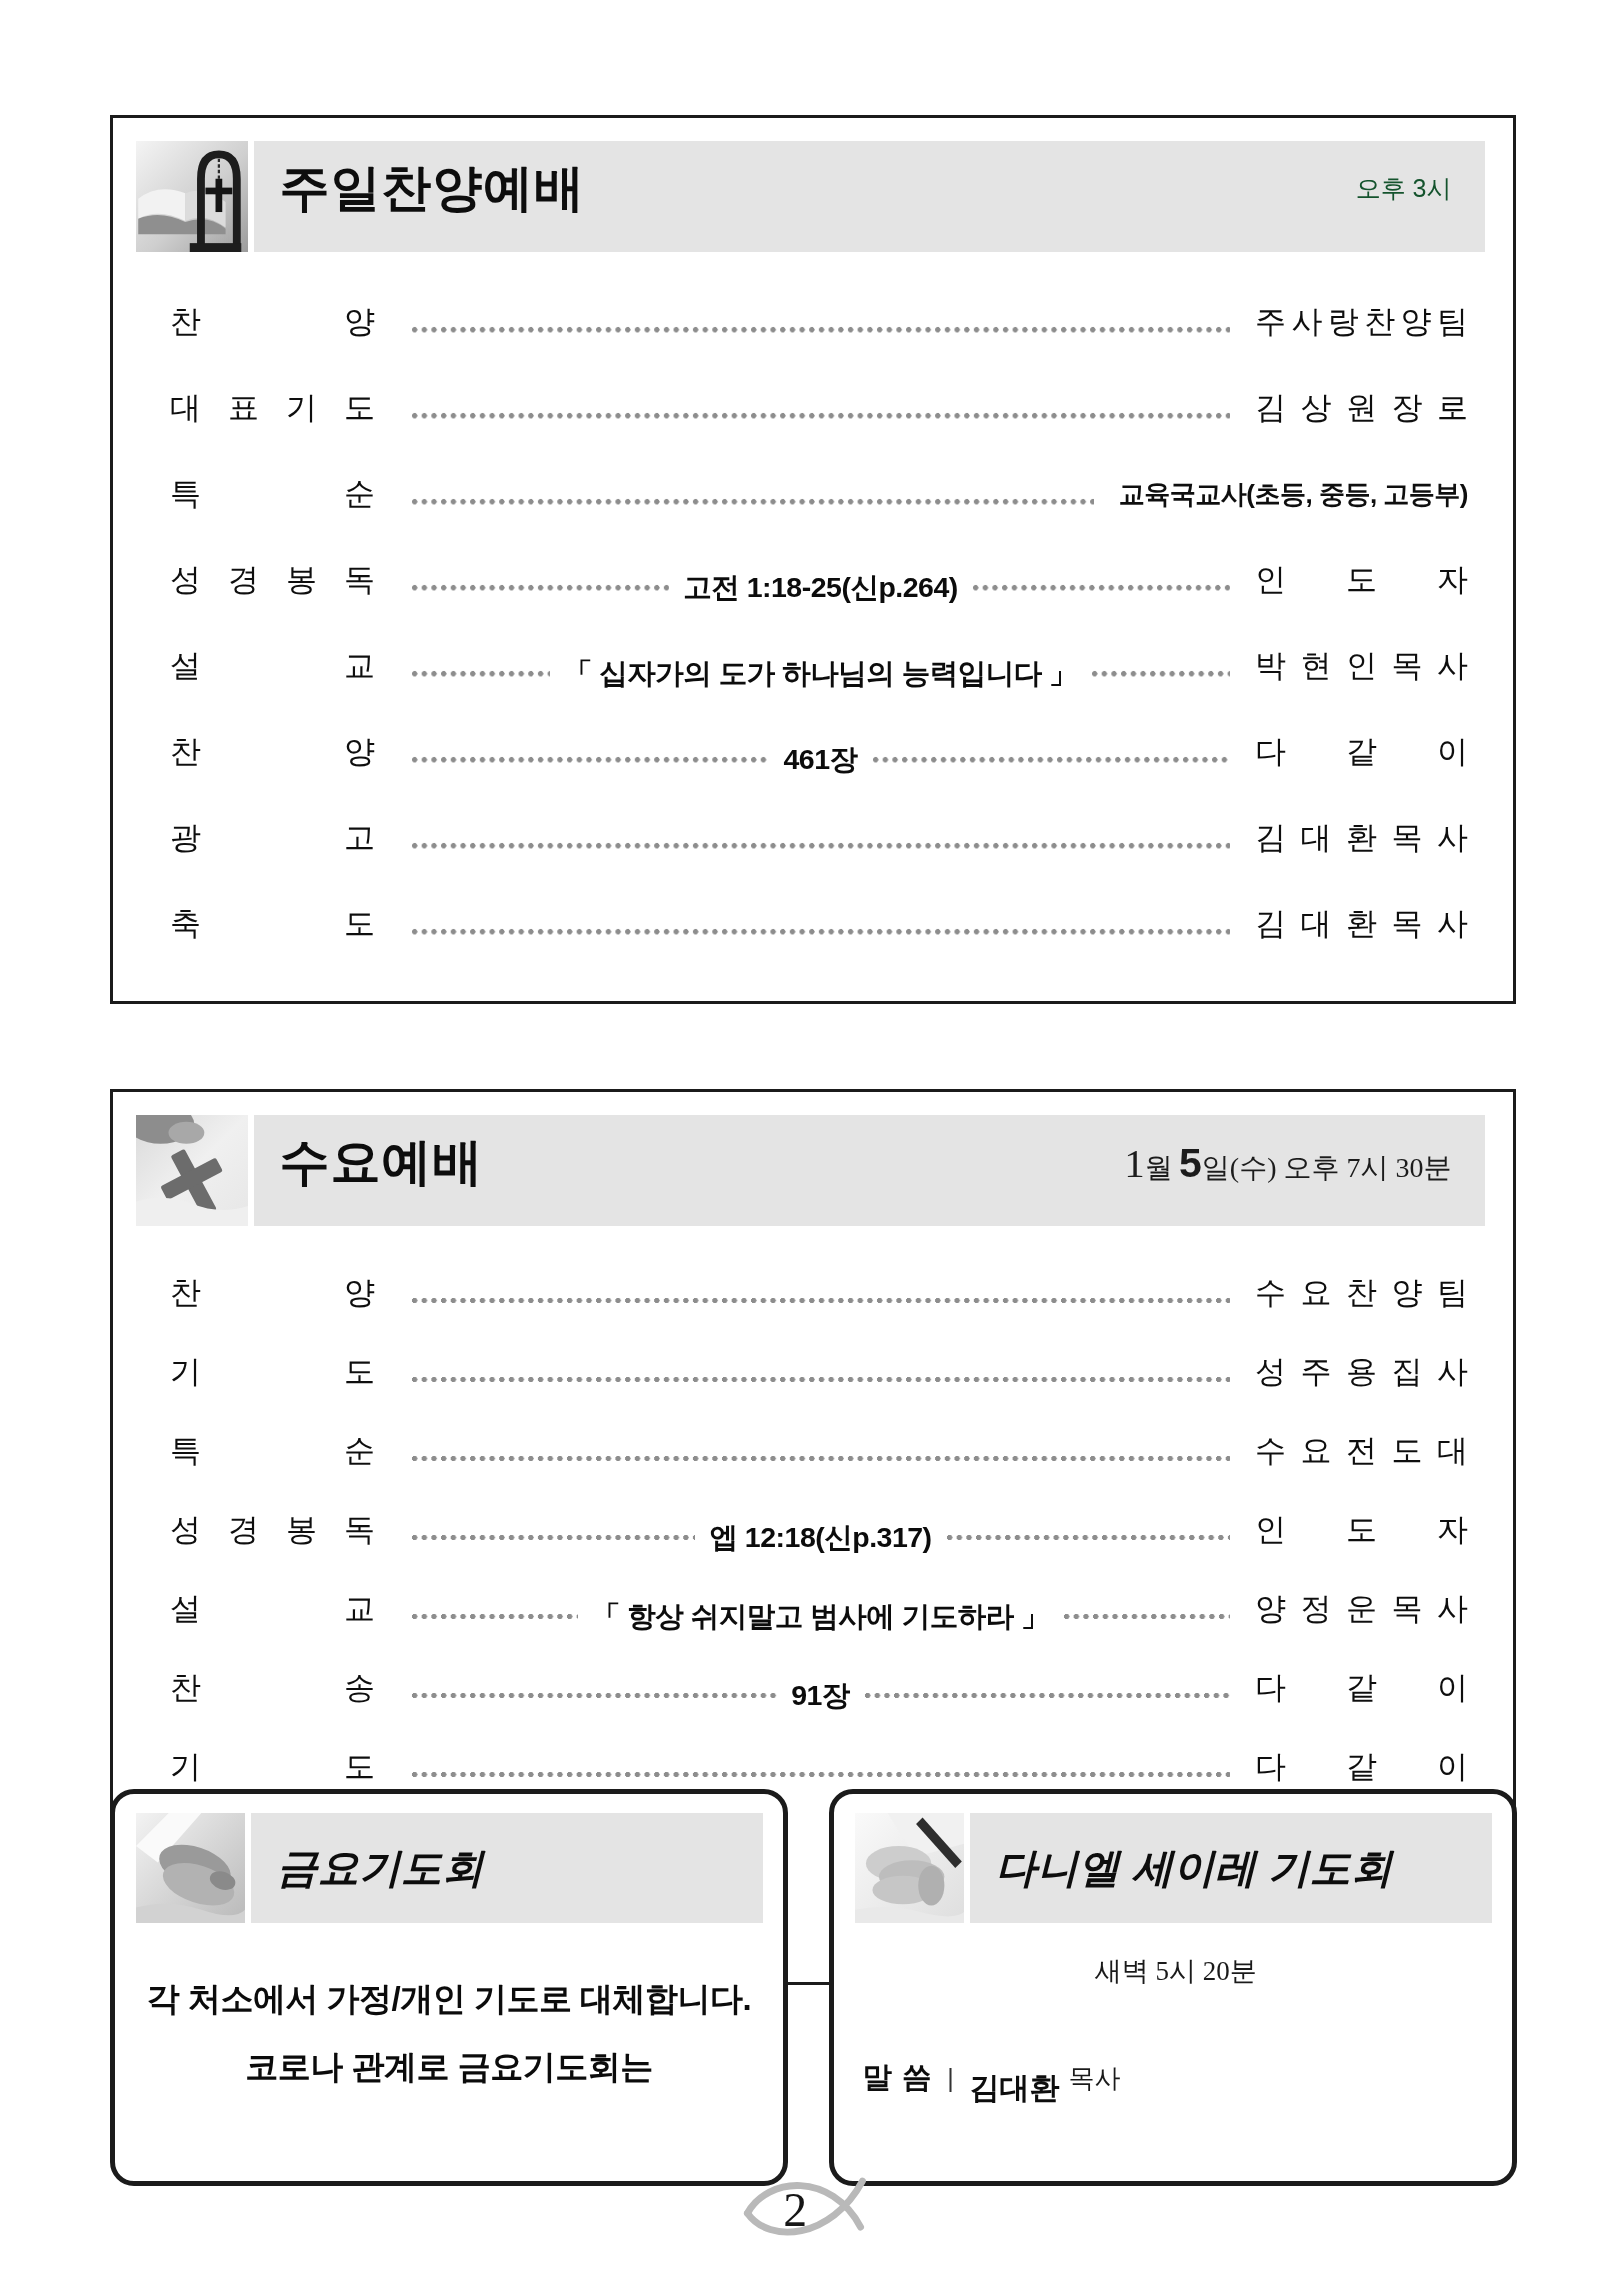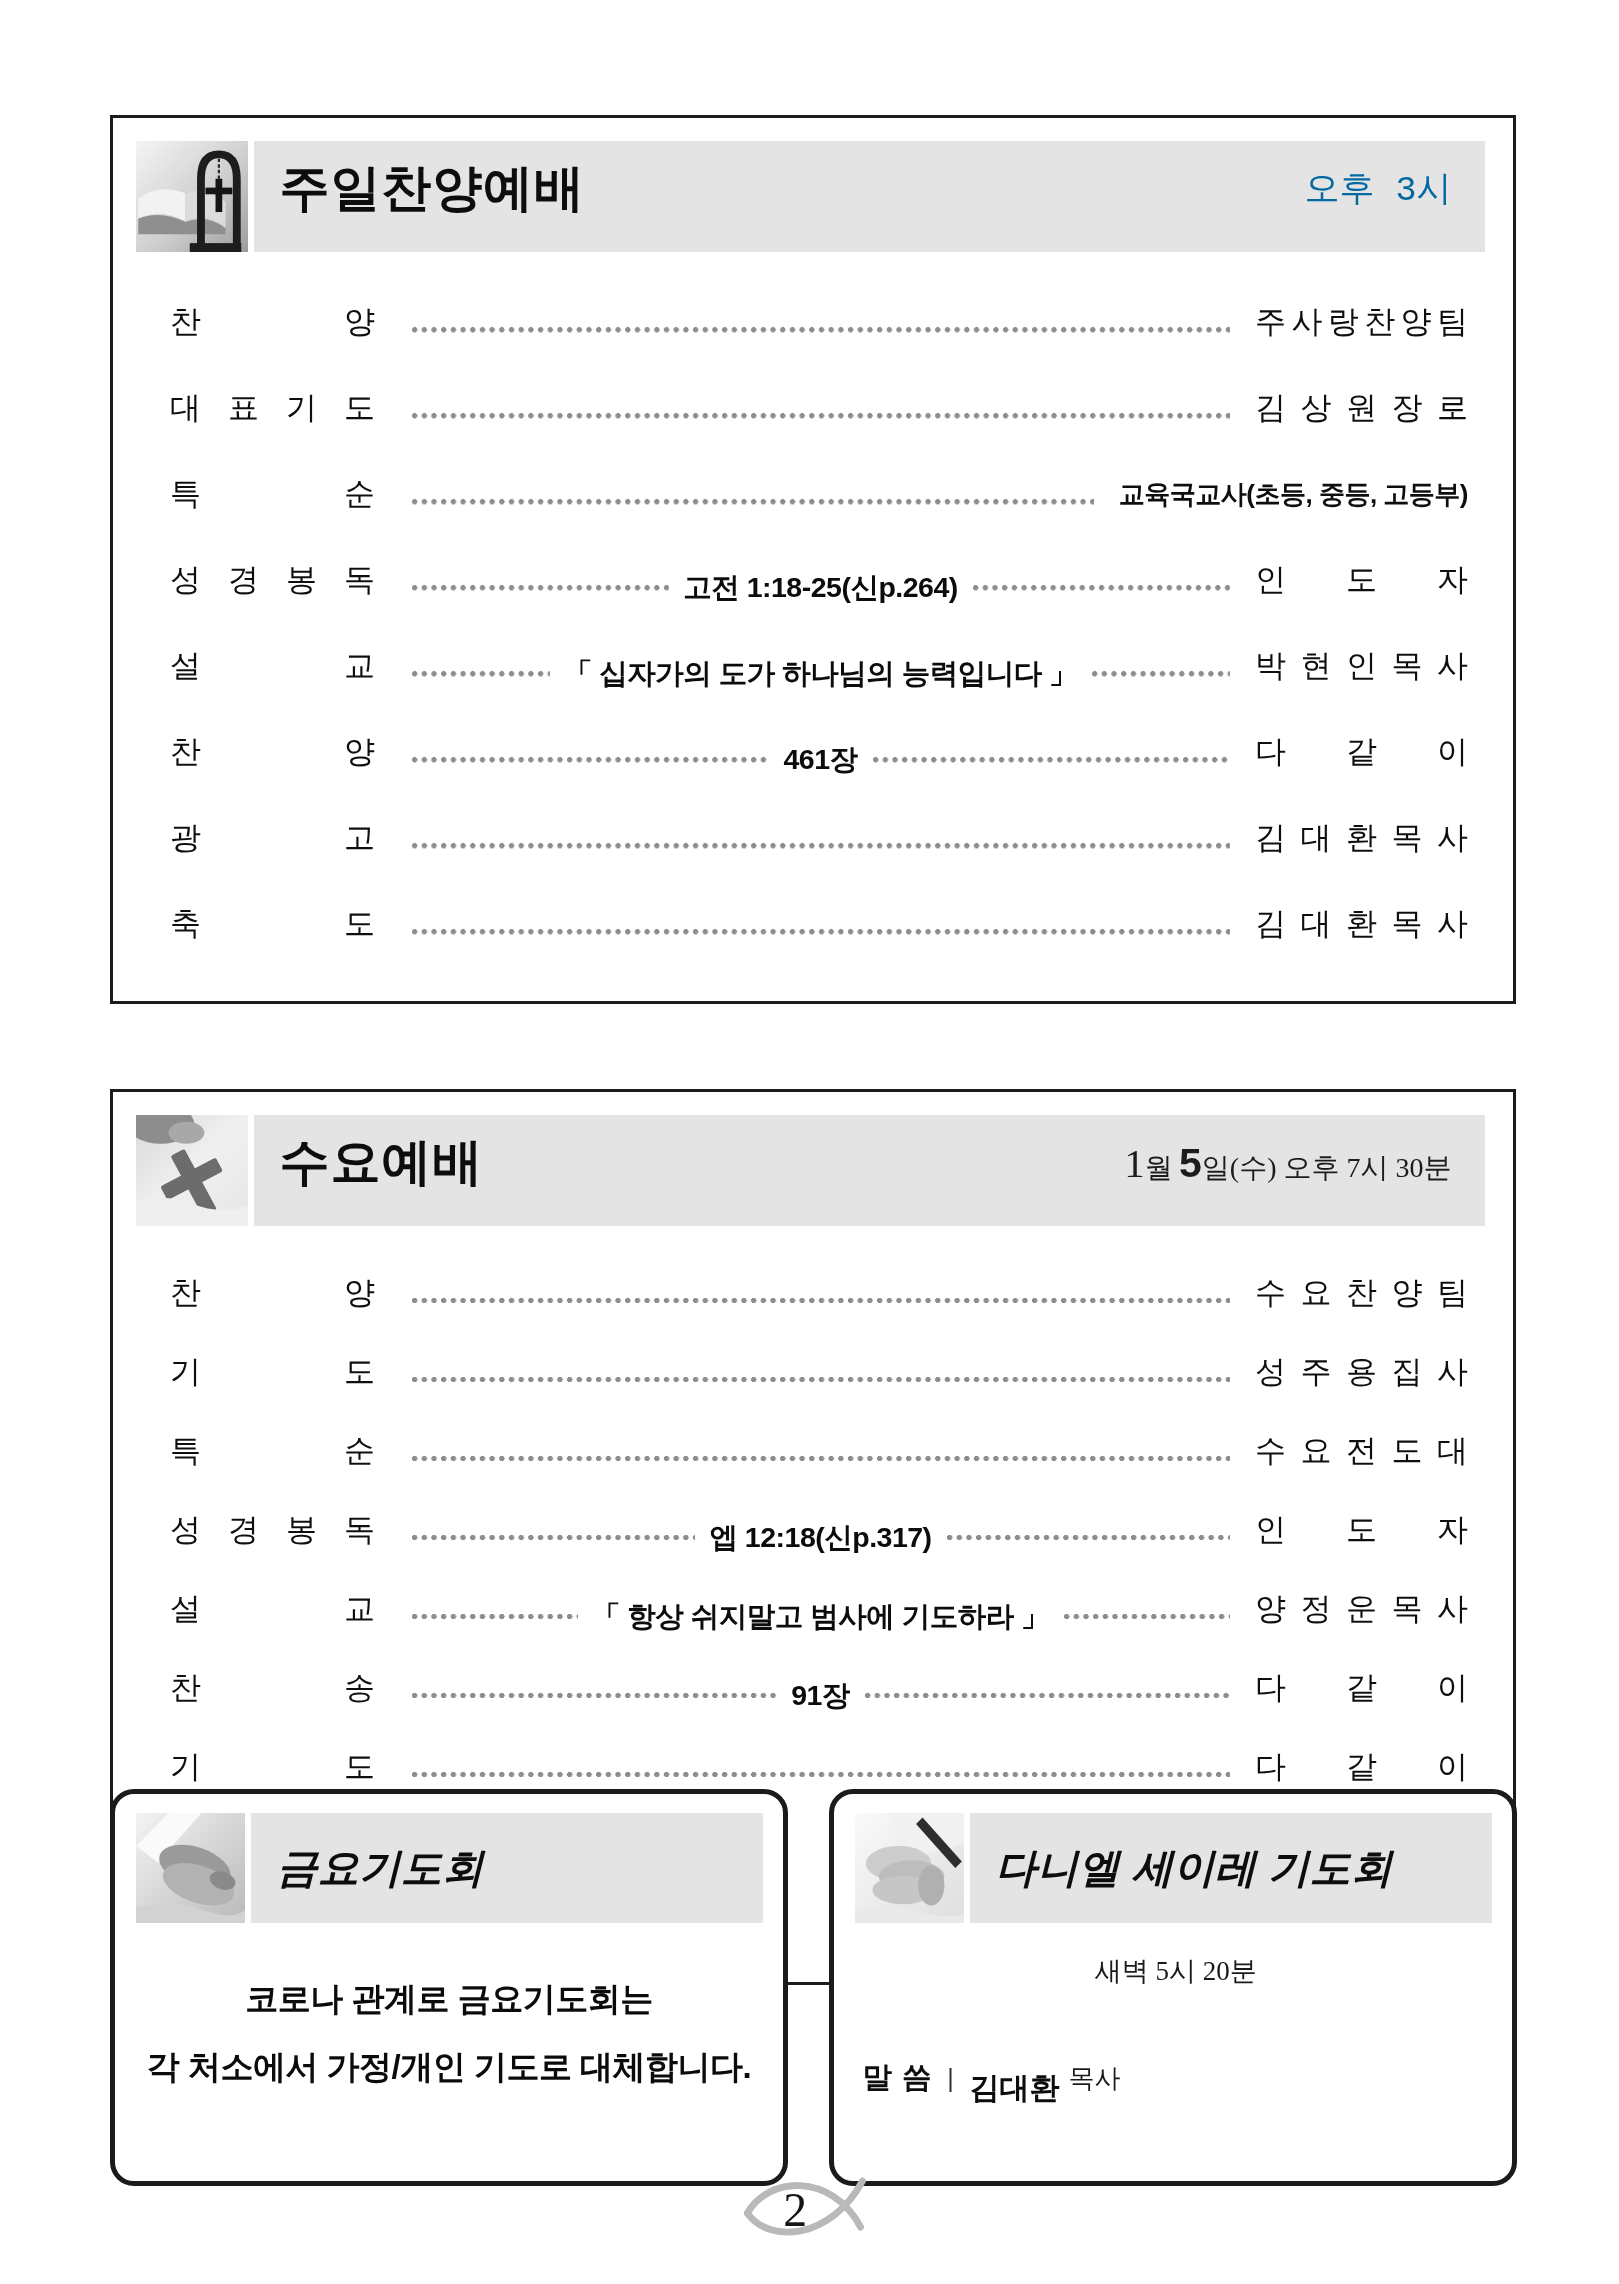--- a/index.html
+++ b/index.html
@@ -26,22 +26,22 @@
   .hdr-bar{
     flex:1;margin-left:5.5px;background:#e4e4e4;
     display:flex;align-items:center;justify-content:space-between;
     padding:0 33px 16px 26px;box-sizing:border-box;
   }
   .hdr-title{
     font-size:50px;font-weight:900;letter-spacing:0.9px;color:#0d0d0d;
     white-space:nowrap;
   }
   .hdr-time{
-    font-family:Liberation Mono, monospace;
-    font-size:35px;color:#0369a1;white-space:nowrap;
+    font-family:Liberation Sans, sans-serif;
+    font-size:25px;color:#14532d;white-space:nowrap;
   }
   .hdr-date{font-family:"Liberation Serif","DejaVu Serif",serif;font-size:28px;color:#1c1c1c;white-space:nowrap;}
   .date-num{font-size:41px;}
   .date-num.serif1{font-family:"Liberation Serif","DejaVu Serif",serif;font-weight:400;}
   .date-num.bold5{font-family:"Liberation Sans","DejaVu Sans",sans-serif;font-weight:800;margin-left:6.4px;}
 
   
   .rows{margin:27px 45px 0 57px;}
   #sunday-box .row{height:86px;}
   #wednesday-box .row{height:79px;}
@@ -440,22 +440,22 @@
             <ellipse cx="80" cy="52" rx="12" ry="8" fill="#8a8a8a"></ellipse>
           </g>
           <path d="M0,86 Q30,78 60,88 T100,88 L100,100 L0,100 Z" fill="#d2d2d2"></path>
         </svg>
       </div>
       <div class="sb-bar">
         <span class="sb-title">금요기도회</span>
       </div>
     </div>
     <div class="friday-body">
+      <div>각 처소에서 가정/개인 기도로 대체합니다.</div>
       <div>코로나 관계로 금요기도회는</div>
-      <div>각 처소에서 가정/개인 기도로 대체합니다.</div>
     </div>
   </section>
 
   <section class="smallbox" id="daniel-box">
     <div class="sb-hdr">
       <div class="sb-photo">
         <svg viewBox="0 0 100 100" preserveAspectRatio="none">
           <defs>
             <linearGradient id="pg4" x1="0" y1="0" x2="1" y2="1">
               <stop offset="0" stop-color="#fafafa"></stop>

